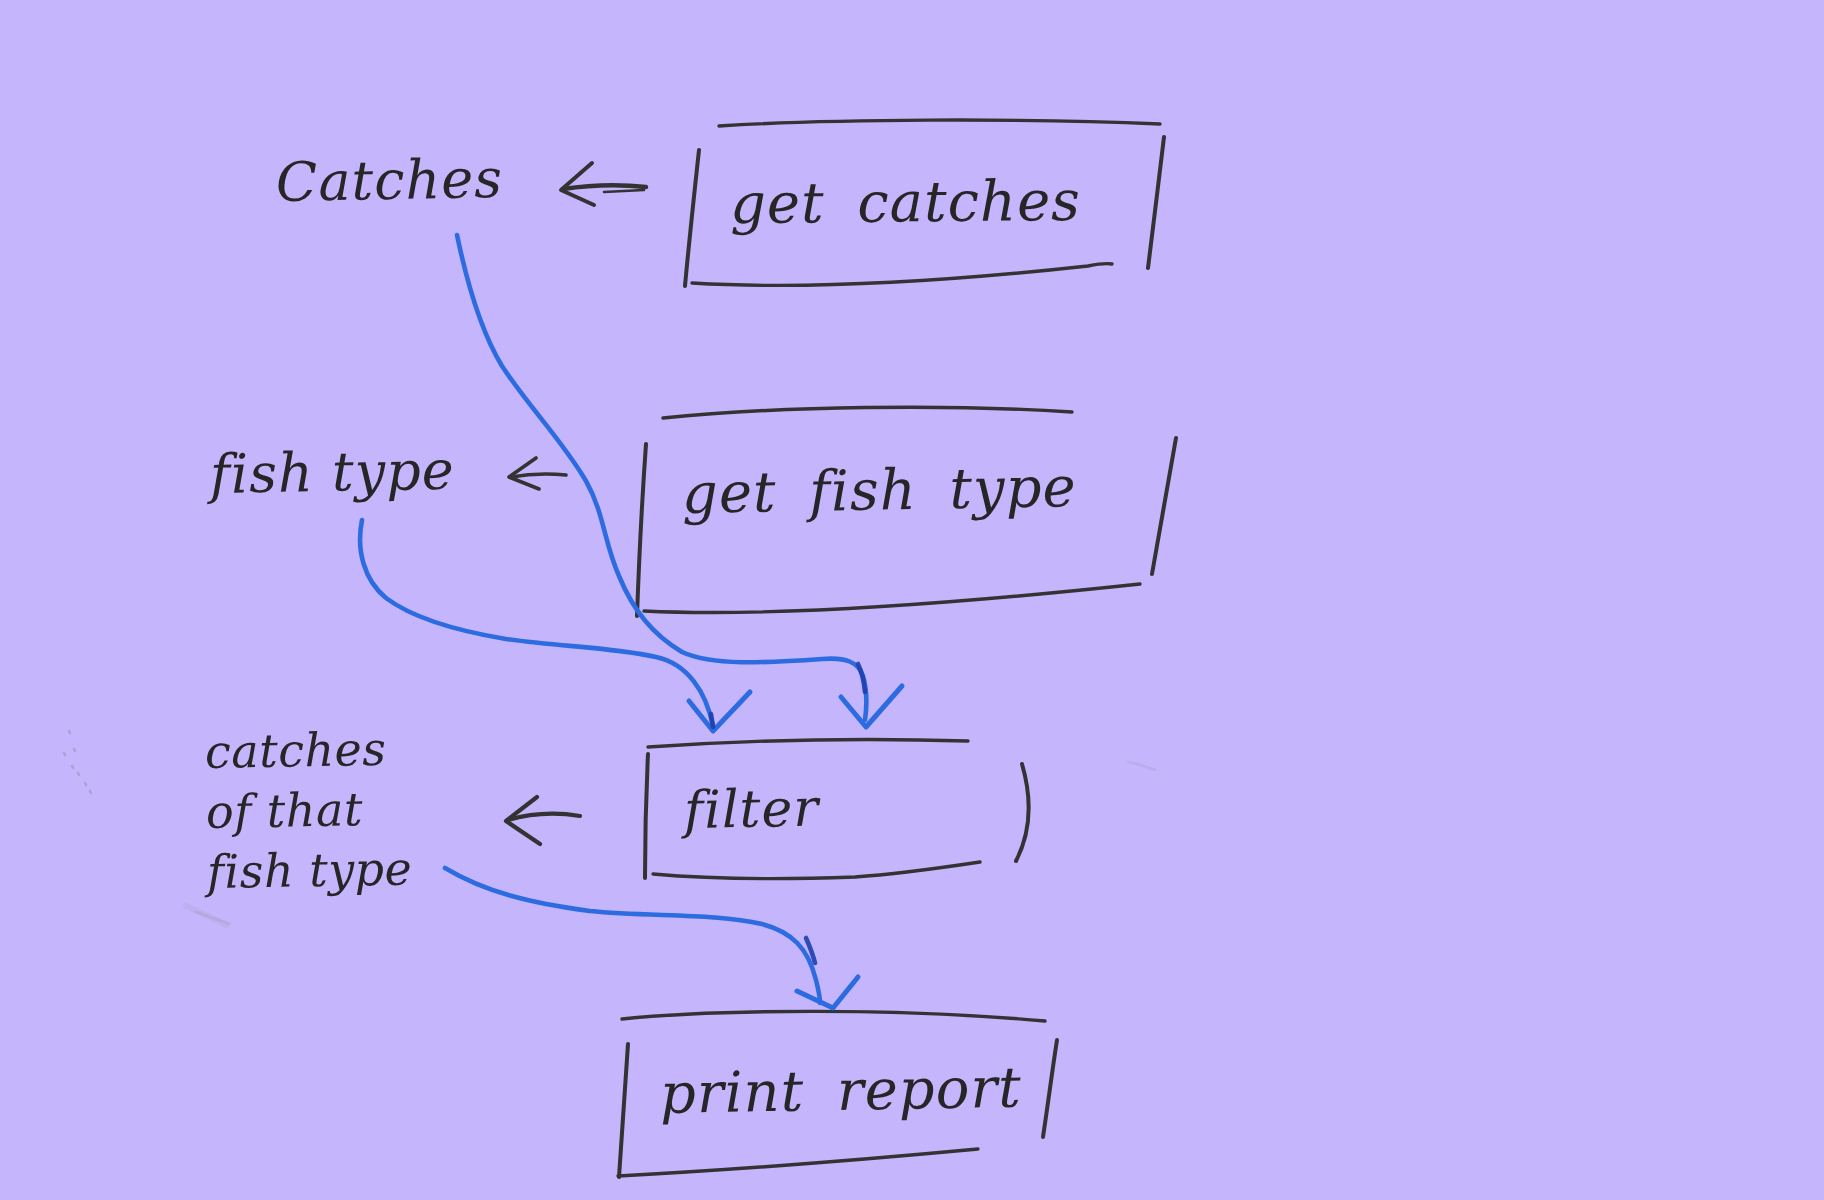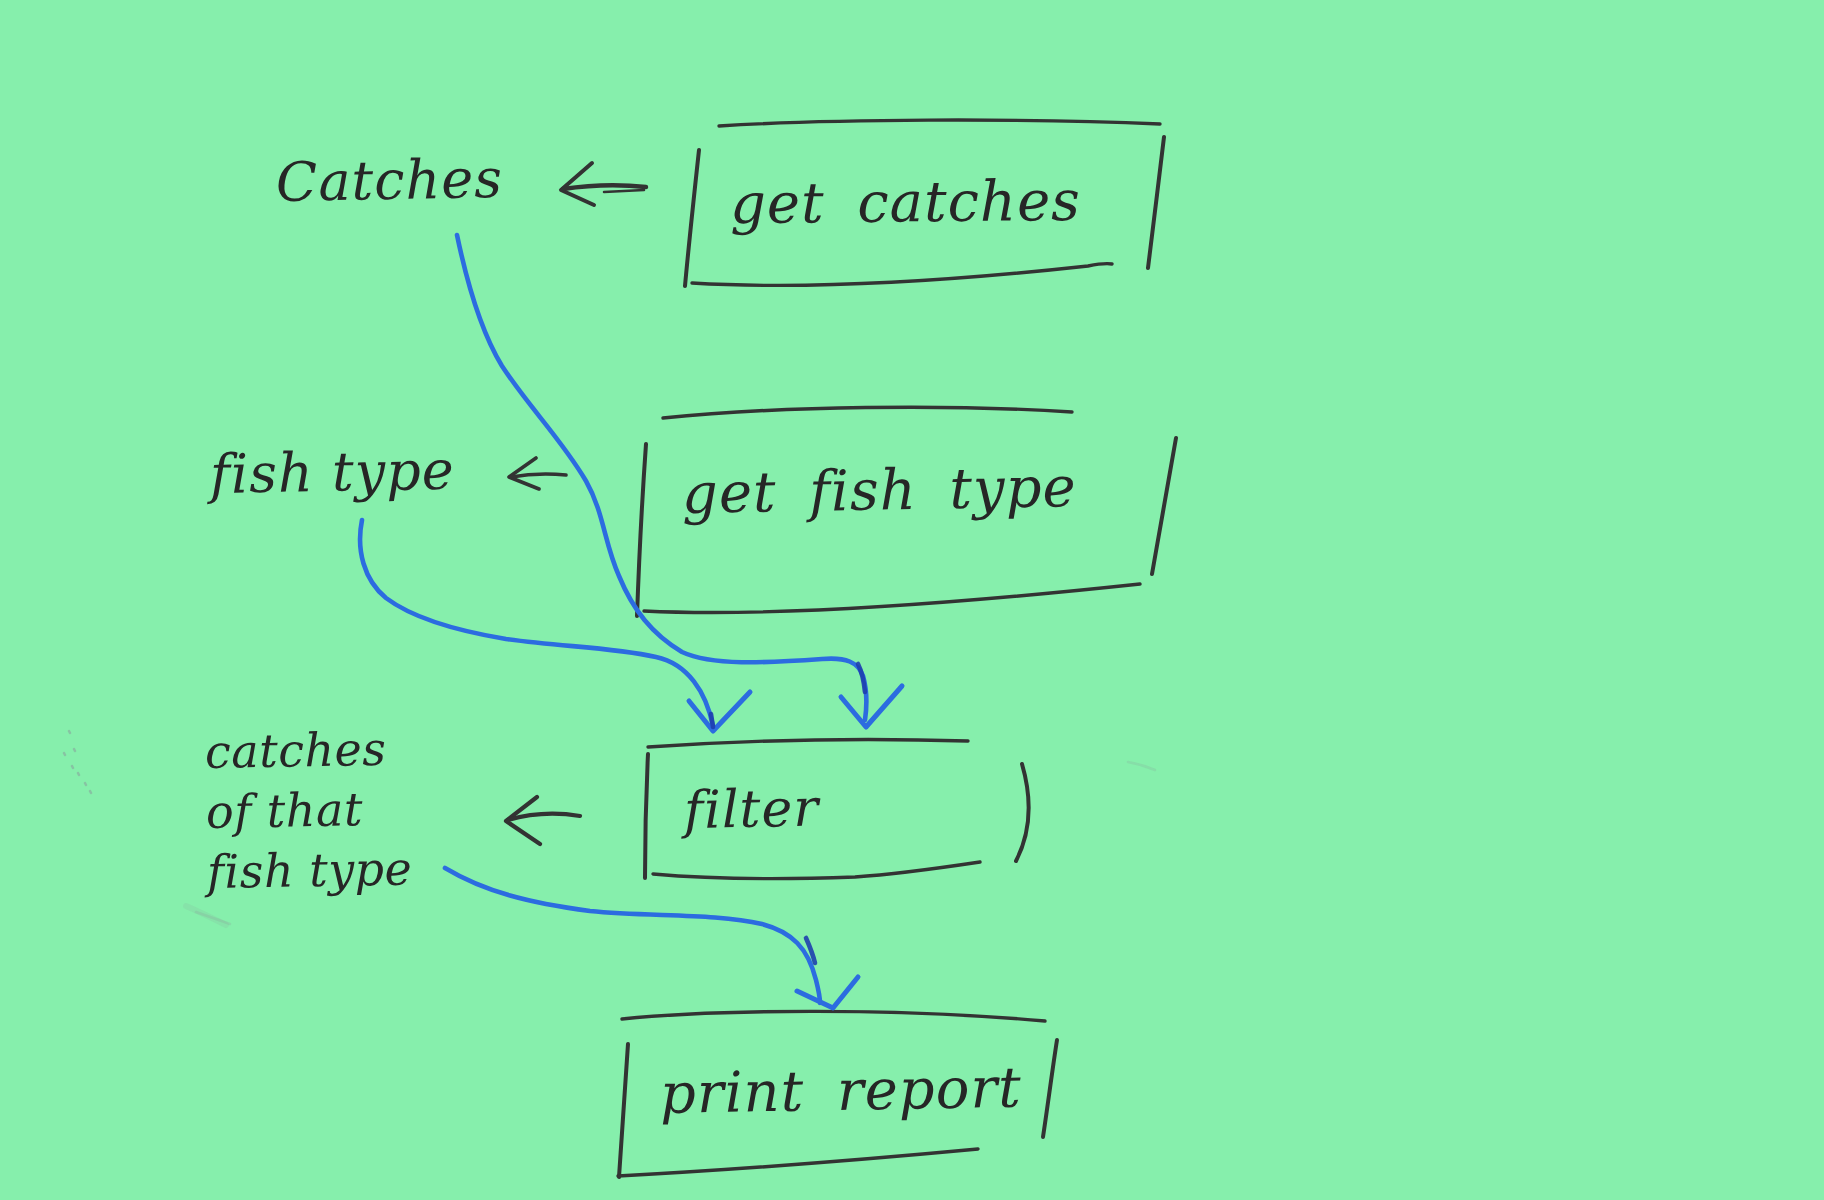--- a/index.html
+++ b/index.html
@@ -4,21 +4,21 @@
 <style>
   html, body {
     margin: 0;
     padding: 0;
     background: #ffffff;
   }
   .canvas {
     position: relative;
     width: 1824px;
     height: 1200px;
-    background: #86efac;
+    background: #c4b5fd;
     overflow: hidden;
     font-family: "DejaVu Serif", serif;
   }
   .sketch-svg {
     position: absolute;
     left: 0;
     top: 0;
     width: 1824px;
     height: 1200px;
   }

